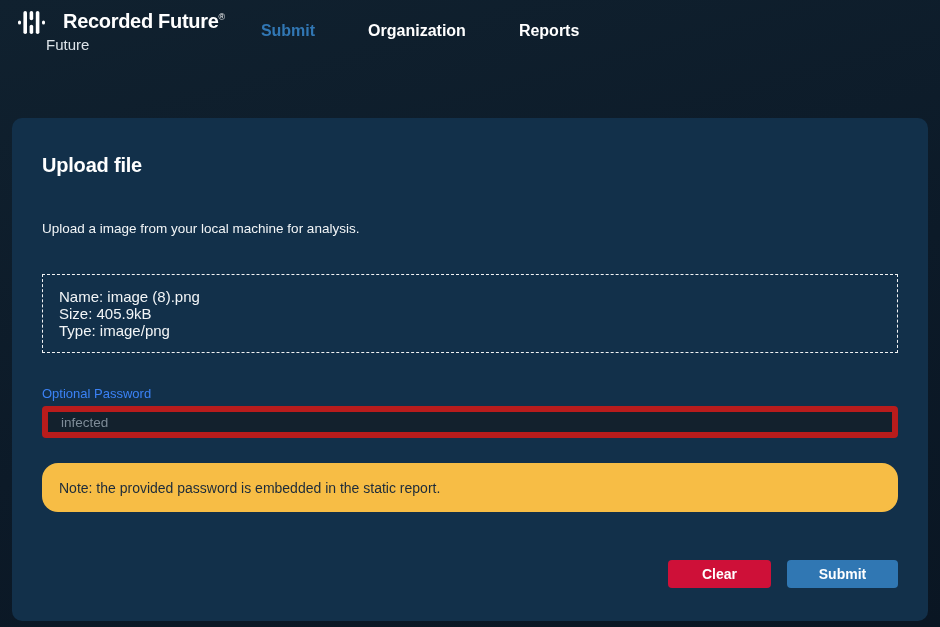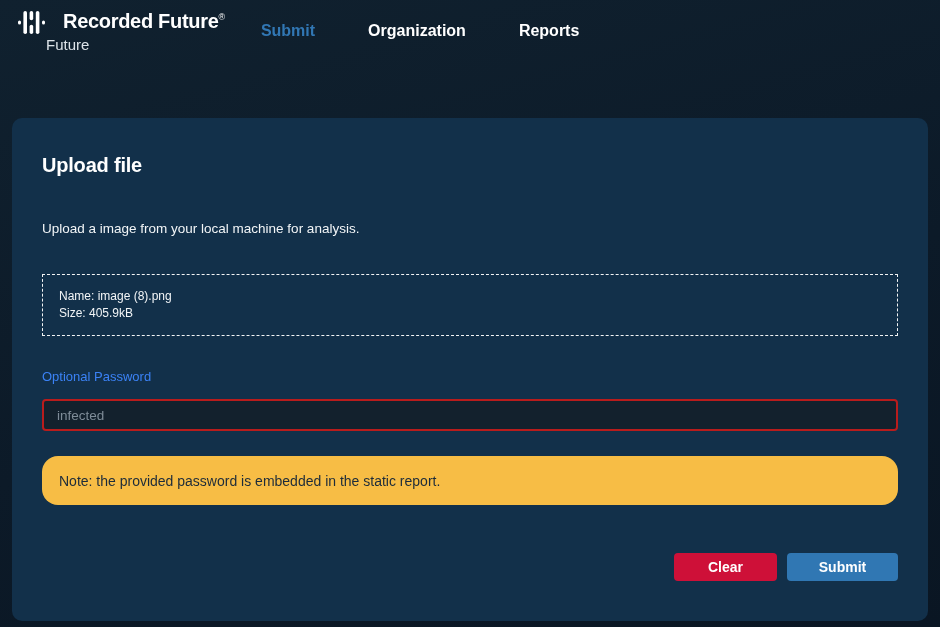--- a/index.html
+++ b/index.html
@@ -72,35 +72,35 @@
   .desc {
     margin-top: 44px;
     color: #f2f5f7;
     font-size: 13.5px;
   }
   .file-box {
     margin-top: 38px;
     border: 1px dashed rgba(255,255,255,0.95);
     padding: 13px 16px;
     color: #f2f5f7;
-    font-size: 12px;
+    font-size: 15px;
     line-height: 17px;
   }
   .pw-label {
     display: block;
     margin-top: 33px;
     color: #3b82f6;
     font-size: 13px;
   }
   .pw-input {
-    margin-top: 15px;
+    margin-top: 5px;
     width: 100%;
     height: 32px;
     background: #13212d;
-    border: 2px solid #b91c1c;
+    border: 6px solid #b91c1c;
     border-radius: 4px;
     color: #e8eef2;
     font-size: 13.5px;
     font-family: "Liberation Sans", sans-serif;
     padding: 0 13px;
     outline: none;
   }
   .pw-input::placeholder { color: #7e8c98; }
   .alert {
     margin-top: 25px;
@@ -110,21 +110,21 @@
     display: flex;
     align-items: center;
     padding: 0 17px;
     color: #1c2b3a;
     font-size: 14px;
   }
   .actions {
     margin-top: 48px;
     display: flex;
     justify-content: flex-end;
-    gap: 10px;
+    gap: 16px;
   }
   .btn {
     height: 28px;
     border: none;
     border-radius: 4px;
     color: #ffffff;
     font-size: 14px;
     font-weight: 600;
     font-family: "Liberation Sans", sans-serif;
     cursor: pointer;
@@ -163,20 +163,21 @@
 </header>
 
 <main class="card">
   <h1>Upload file</h1>
 
   <p class="desc">Upload a image from your local machine for analysis.</p>
 
   <div class="file-box">
     <div>Name: image (8).png</div>
     <div>Size: 405.9kB</div>
+    <div>Type: image/png</div>
   </div>
 
   <label class="pw-label">Optional Password</label>
   <input class="pw-input" type="text" placeholder="infected" style="">
 
   <div class="alert">
     <span>Note: the provided password is embedded in the static report.</span>
   </div>
 
   <div class="actions">

